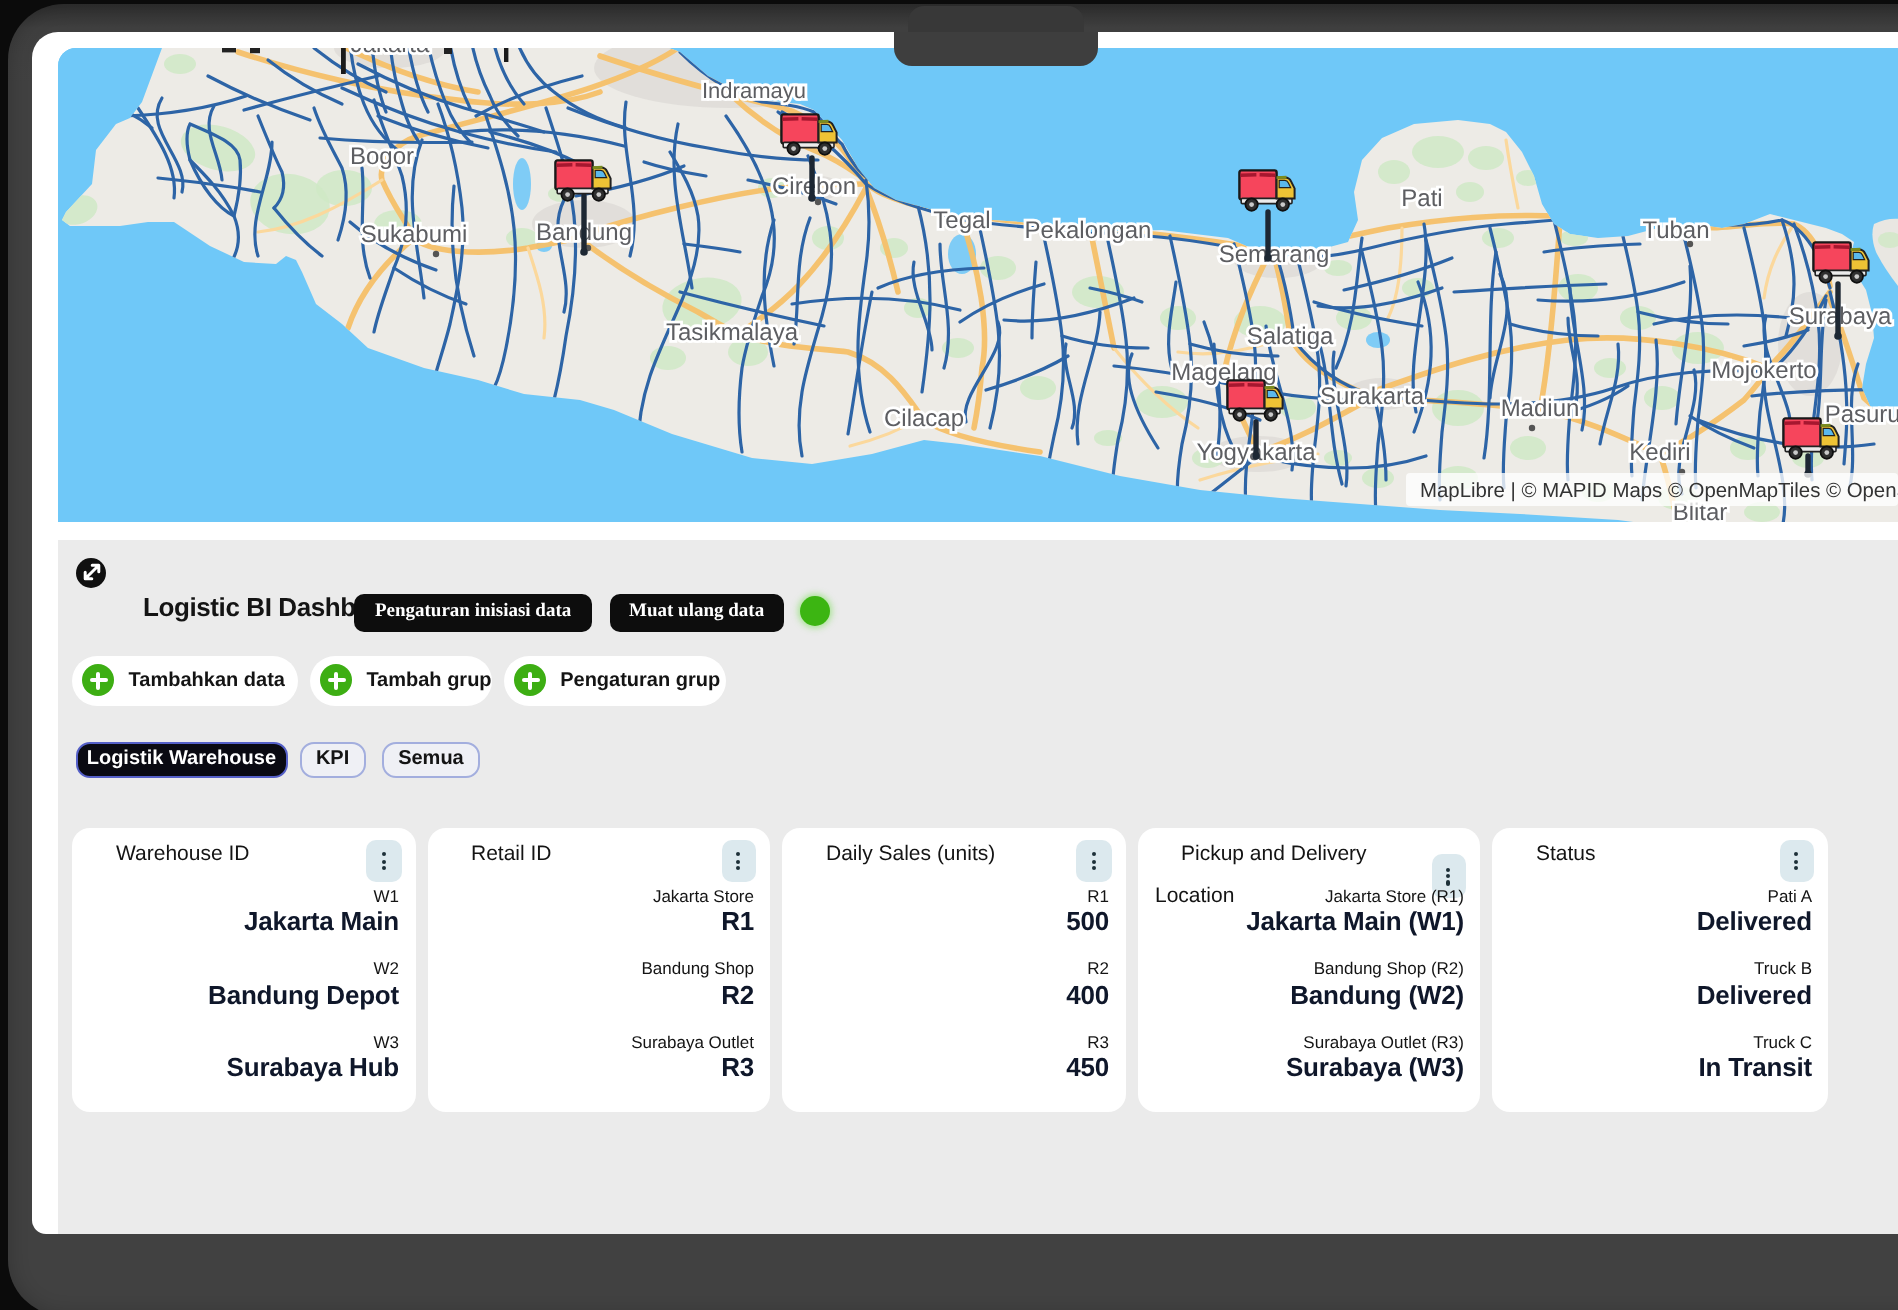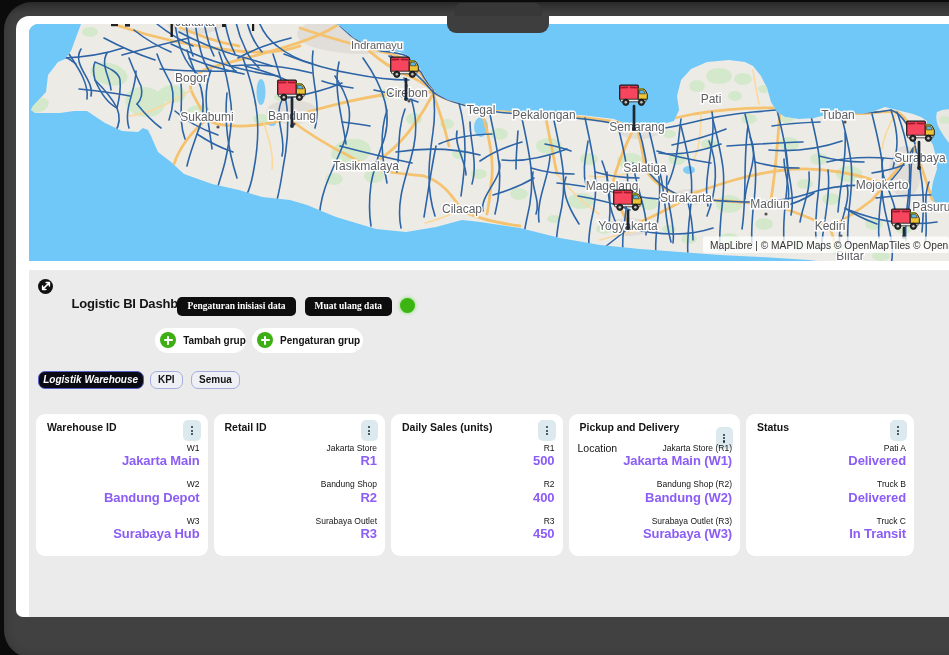--- a/index.html
+++ b/index.html
@@ -16,25 +16,25 @@
   .bpill{position:absolute;top:26.5px;height:19px;background:#0d0d0d;color:#fff;border-radius:5px;font-size:9.5px;font-weight:700;display:flex;align-items:center;justify-content:center;font-family:Liberation Serif, serif;}
   .gdot{position:absolute;left:371px;top:28px;width:15px;height:15px;border-radius:50%;background:#3cb512;box-shadow:0 0 3px 1px rgba(100,220,60,.5);}
   .wpill{position:absolute;top:57.5px;height:25px;background:#fff;border-radius:13px;display:flex;align-items:center;font-size:10px;font-weight:700;color:#141414;padding-left:5px;white-space:nowrap;letter-spacing:0;}
   .plus{width:16px;height:16px;border-radius:50%;background:#3dae13;margin-right:7px;position:relative;flex:0 0 16px;}
   .plus:before{content:"";position:absolute;left:3.5px;top:7px;width:9px;height:2px;background:#fff;border-radius:1px;}
   .plus:after{content:"";position:absolute;left:7px;top:3.5px;width:2px;height:9px;background:#fff;border-radius:1px;}
   .tab{position:absolute;top:100.5px;height:18.5px;border-radius:7px;font-size:10px;font-weight:700;display:flex;align-items:center;justify-content:center;}
   .tab.on{background:#0a0a12;color:#fff;border:1px solid #5560c8;}
   .tab.off{background:#eff0f5;color:#141414;border:1px solid #a3aede;text-align:center;}
   .card{position:absolute;top:144px;width:171.5px;height:142px;background:#fff;border-radius:9px;}
-  .ctitle{position:absolute;left:11px;top:6.5px;font-size:10.5px;color:#141414;font-weight:bold;}
+  .ctitle{position:absolute;left:22px;top:6.5px;font-size:10.5px;color:#141414;}
   .menu{position:absolute;right:7px;top:5px;width:17.5px;height:21.5px;border-radius:5px;background:#dce9ee;}
   .menu i{position:absolute;left:7.7px;width:2.2px;height:2.2px;border-radius:50%;background:#1d3038;}
   .rlabel{position:absolute;right:8px;font-size:8.5px;color:#141414;white-space:nowrap;}
-  .rval{position:absolute;right:8px;font-size:13px;font-weight:700;color:#8b5cf6;white-space:nowrap;letter-spacing:-0.1px;}
+  .rval{position:absolute;right:8px;font-size:13px;font-weight:700;color:#0f172a;white-space:nowrap;letter-spacing:-0.1px;}
   .loc{position:absolute;left:9px;top:28px;font-size:10.5px;color:#141414;}
 </style>
 </head>
 <body>
 <div id="stage">
   <div id="bezel"></div>
   <div style="position:absolute;left:454px;top:3px;width:88px;height:13px;background:#383838;border-radius:8px 8px 0 0;"></div>
   <div id="screen">
     <div id="mapwrap">
         <svg width="920" height="237" viewBox="0 0 920 237" style="display:block">
@@ -417,23 +417,24 @@
     <div id="dash">
       <div class="circ">
           <svg width="10" height="10" viewBox="0 0 10 10">
             <path d="M2.1,7.9 L7.9,2.1 M5.1,1.6 L8.4,1.6 L8.4,4.9 M4.9,8.4 L1.6,8.4 L1.6,5.1" stroke="#fff" stroke-width="1.5" fill="none" stroke-linecap="round" stroke-linejoin="round"></path>
           </svg>
         </div>
       <div class="title">Logistic BI Dashboard</div>
       <div class="bpill" style="left:147.7px;width:119.7px;">Pengaturan inisiasi data</div>
       <div class="bpill" style="left:275.8px;width:87px;">Muat ulang data</div>
       <div class="gdot"></div>
+      <div class="wpill" style="left:7.3px;width:112.6px;"><span class="plus"></span>Tambahkan data</div>
       <div class="wpill" style="left:126.2px;width:90.6px;"><span class="plus"></span>Tambah grup</div>
       <div class="wpill" style="left:223.1px;width:111px;"><span class="plus"></span>Pengaturan grup</div>
-      <div class="tab on" style="left:8.6px;width:106.2px;font-style:italic;">Logistik Warehouse</div>
+      <div class="tab on" style="left:8.6px;width:106.2px;">Logistik Warehouse</div>
       <div class="tab off" style="left:120.7px;width:33.2px;">KPI</div>
       <div class="tab off" style="left:161.9px;width:49.2px;">Semua</div>
       <div class="card" style="left:7px;width:171.5px;">
           <div class="ctitle">Warehouse ID</div>
           <div class="menu" style="top:5.5px">
             <i style="top:6.6px"></i>
             <i style="top:10px"></i>
             <i style="top:13.4px"></i>
           </div>
           <div class="rlabel" style="top:28.5px">W1</div>

